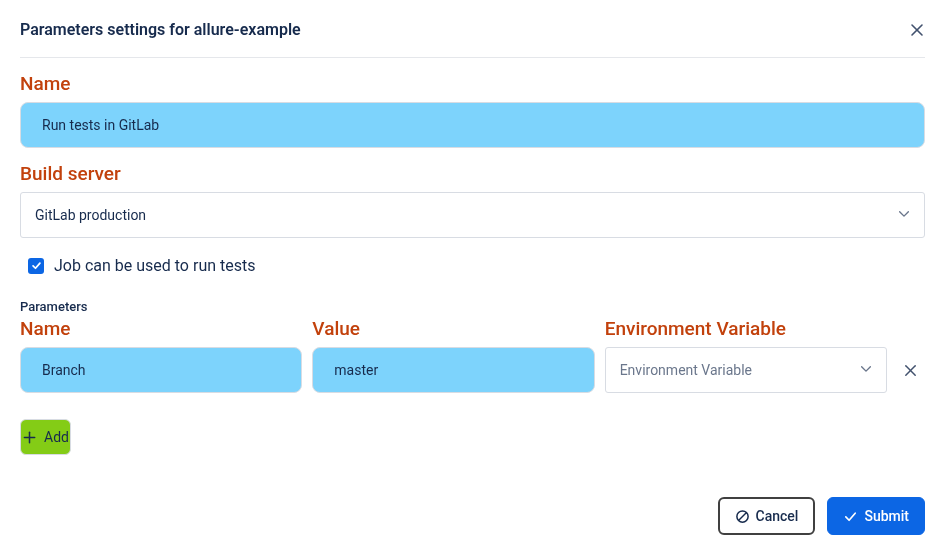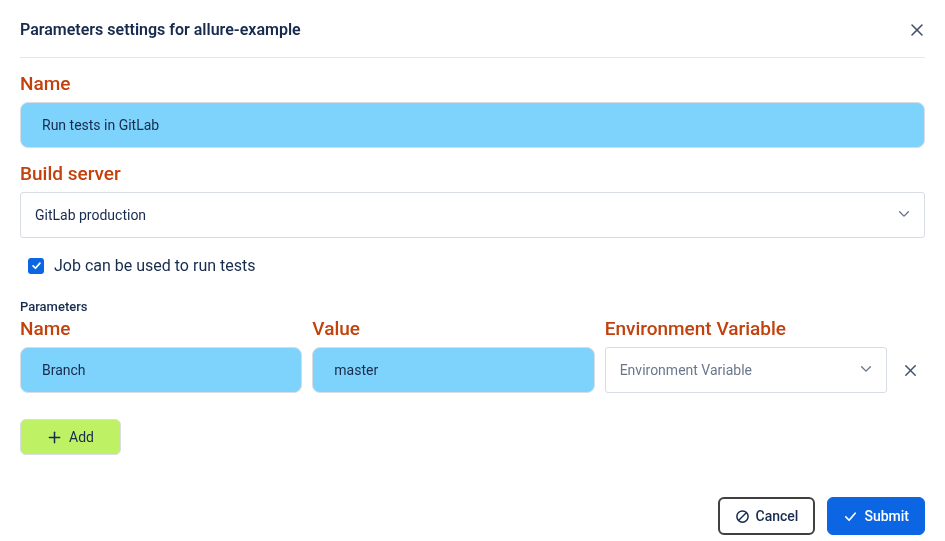--- a/index.html
+++ b/index.html
@@ -132,24 +132,24 @@
       justify-content: center;
       cursor: pointer;
       color: #42526e;
       flex-shrink: 0;
     }
     .add-btn {
       margin-top: 26px;
       display: inline-flex;
       align-items: center;
       gap: 7px;
-      padding: 9px 26px;
+      padding: 9px 1px;
       border: 1px solid #d8dce3;
       border-radius: 6px;
-      background: #bef264;
+      background: #84cc16;
       font-size: 14px;
       color: #172b4d;
       cursor: pointer;
       font-family: inherit;
     }
     .footer {
       display: flex;
       justify-content: flex-end;
       gap: 12px;
       margin-top: 42px;

